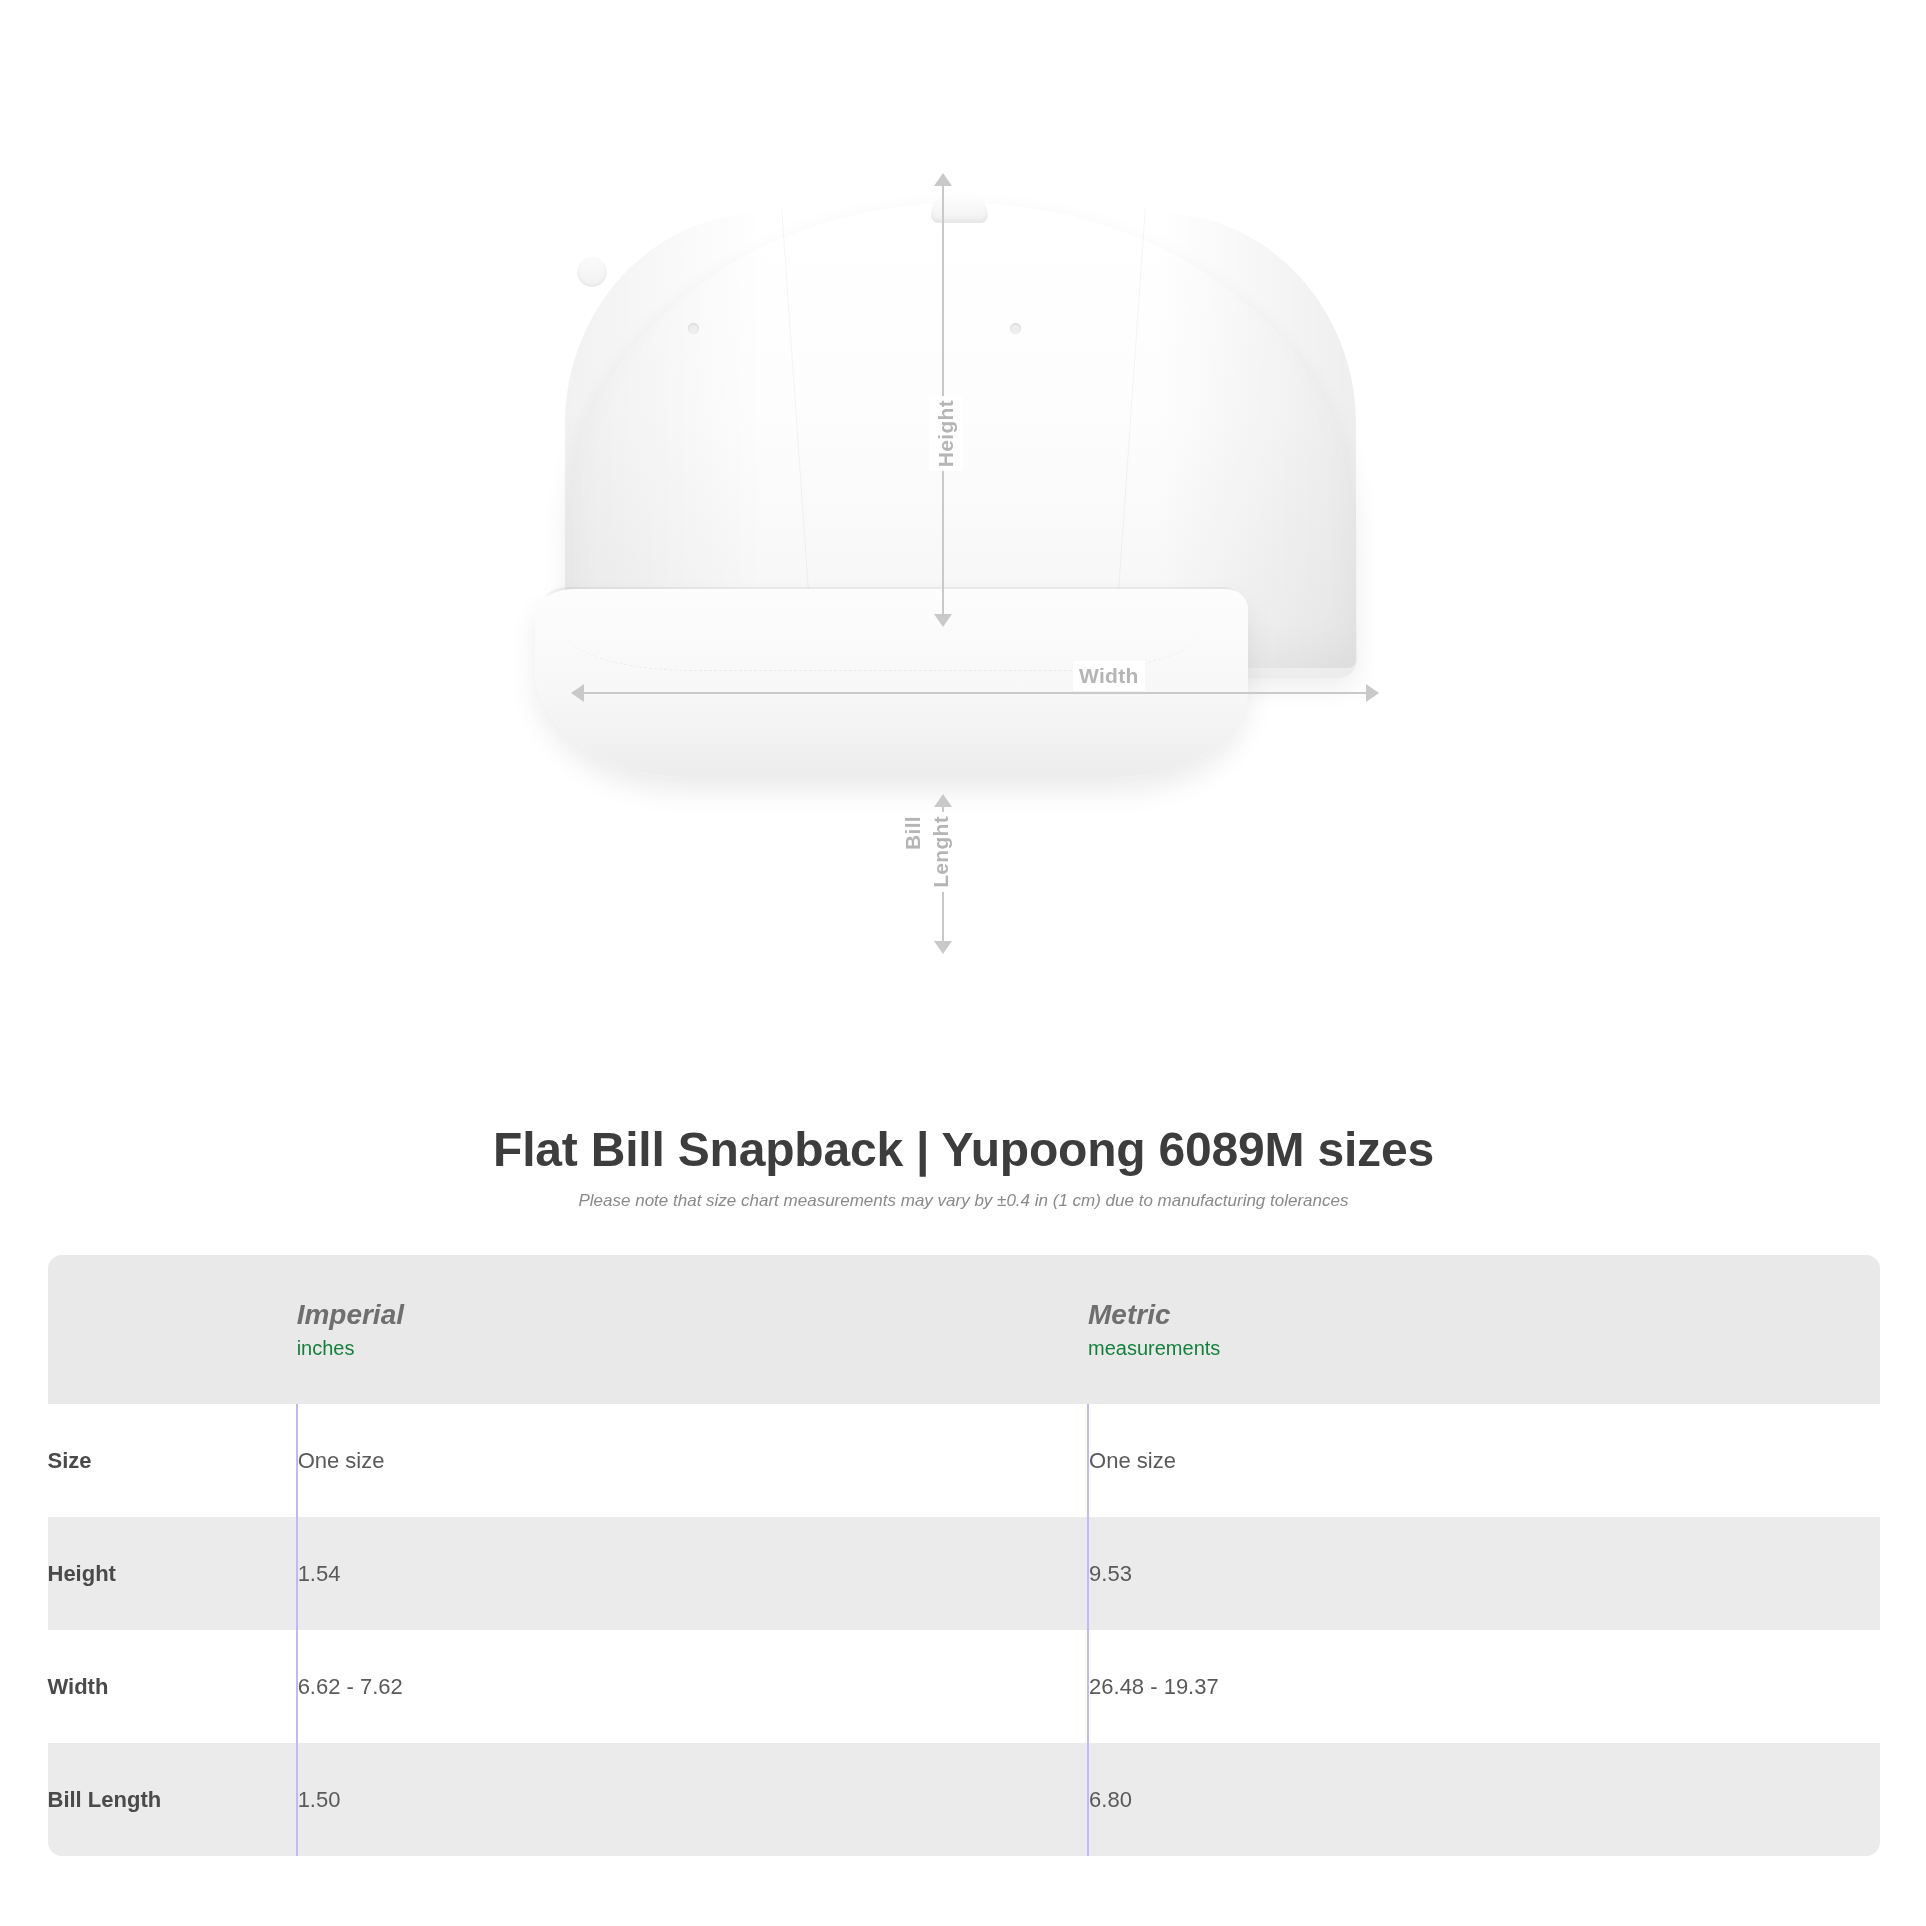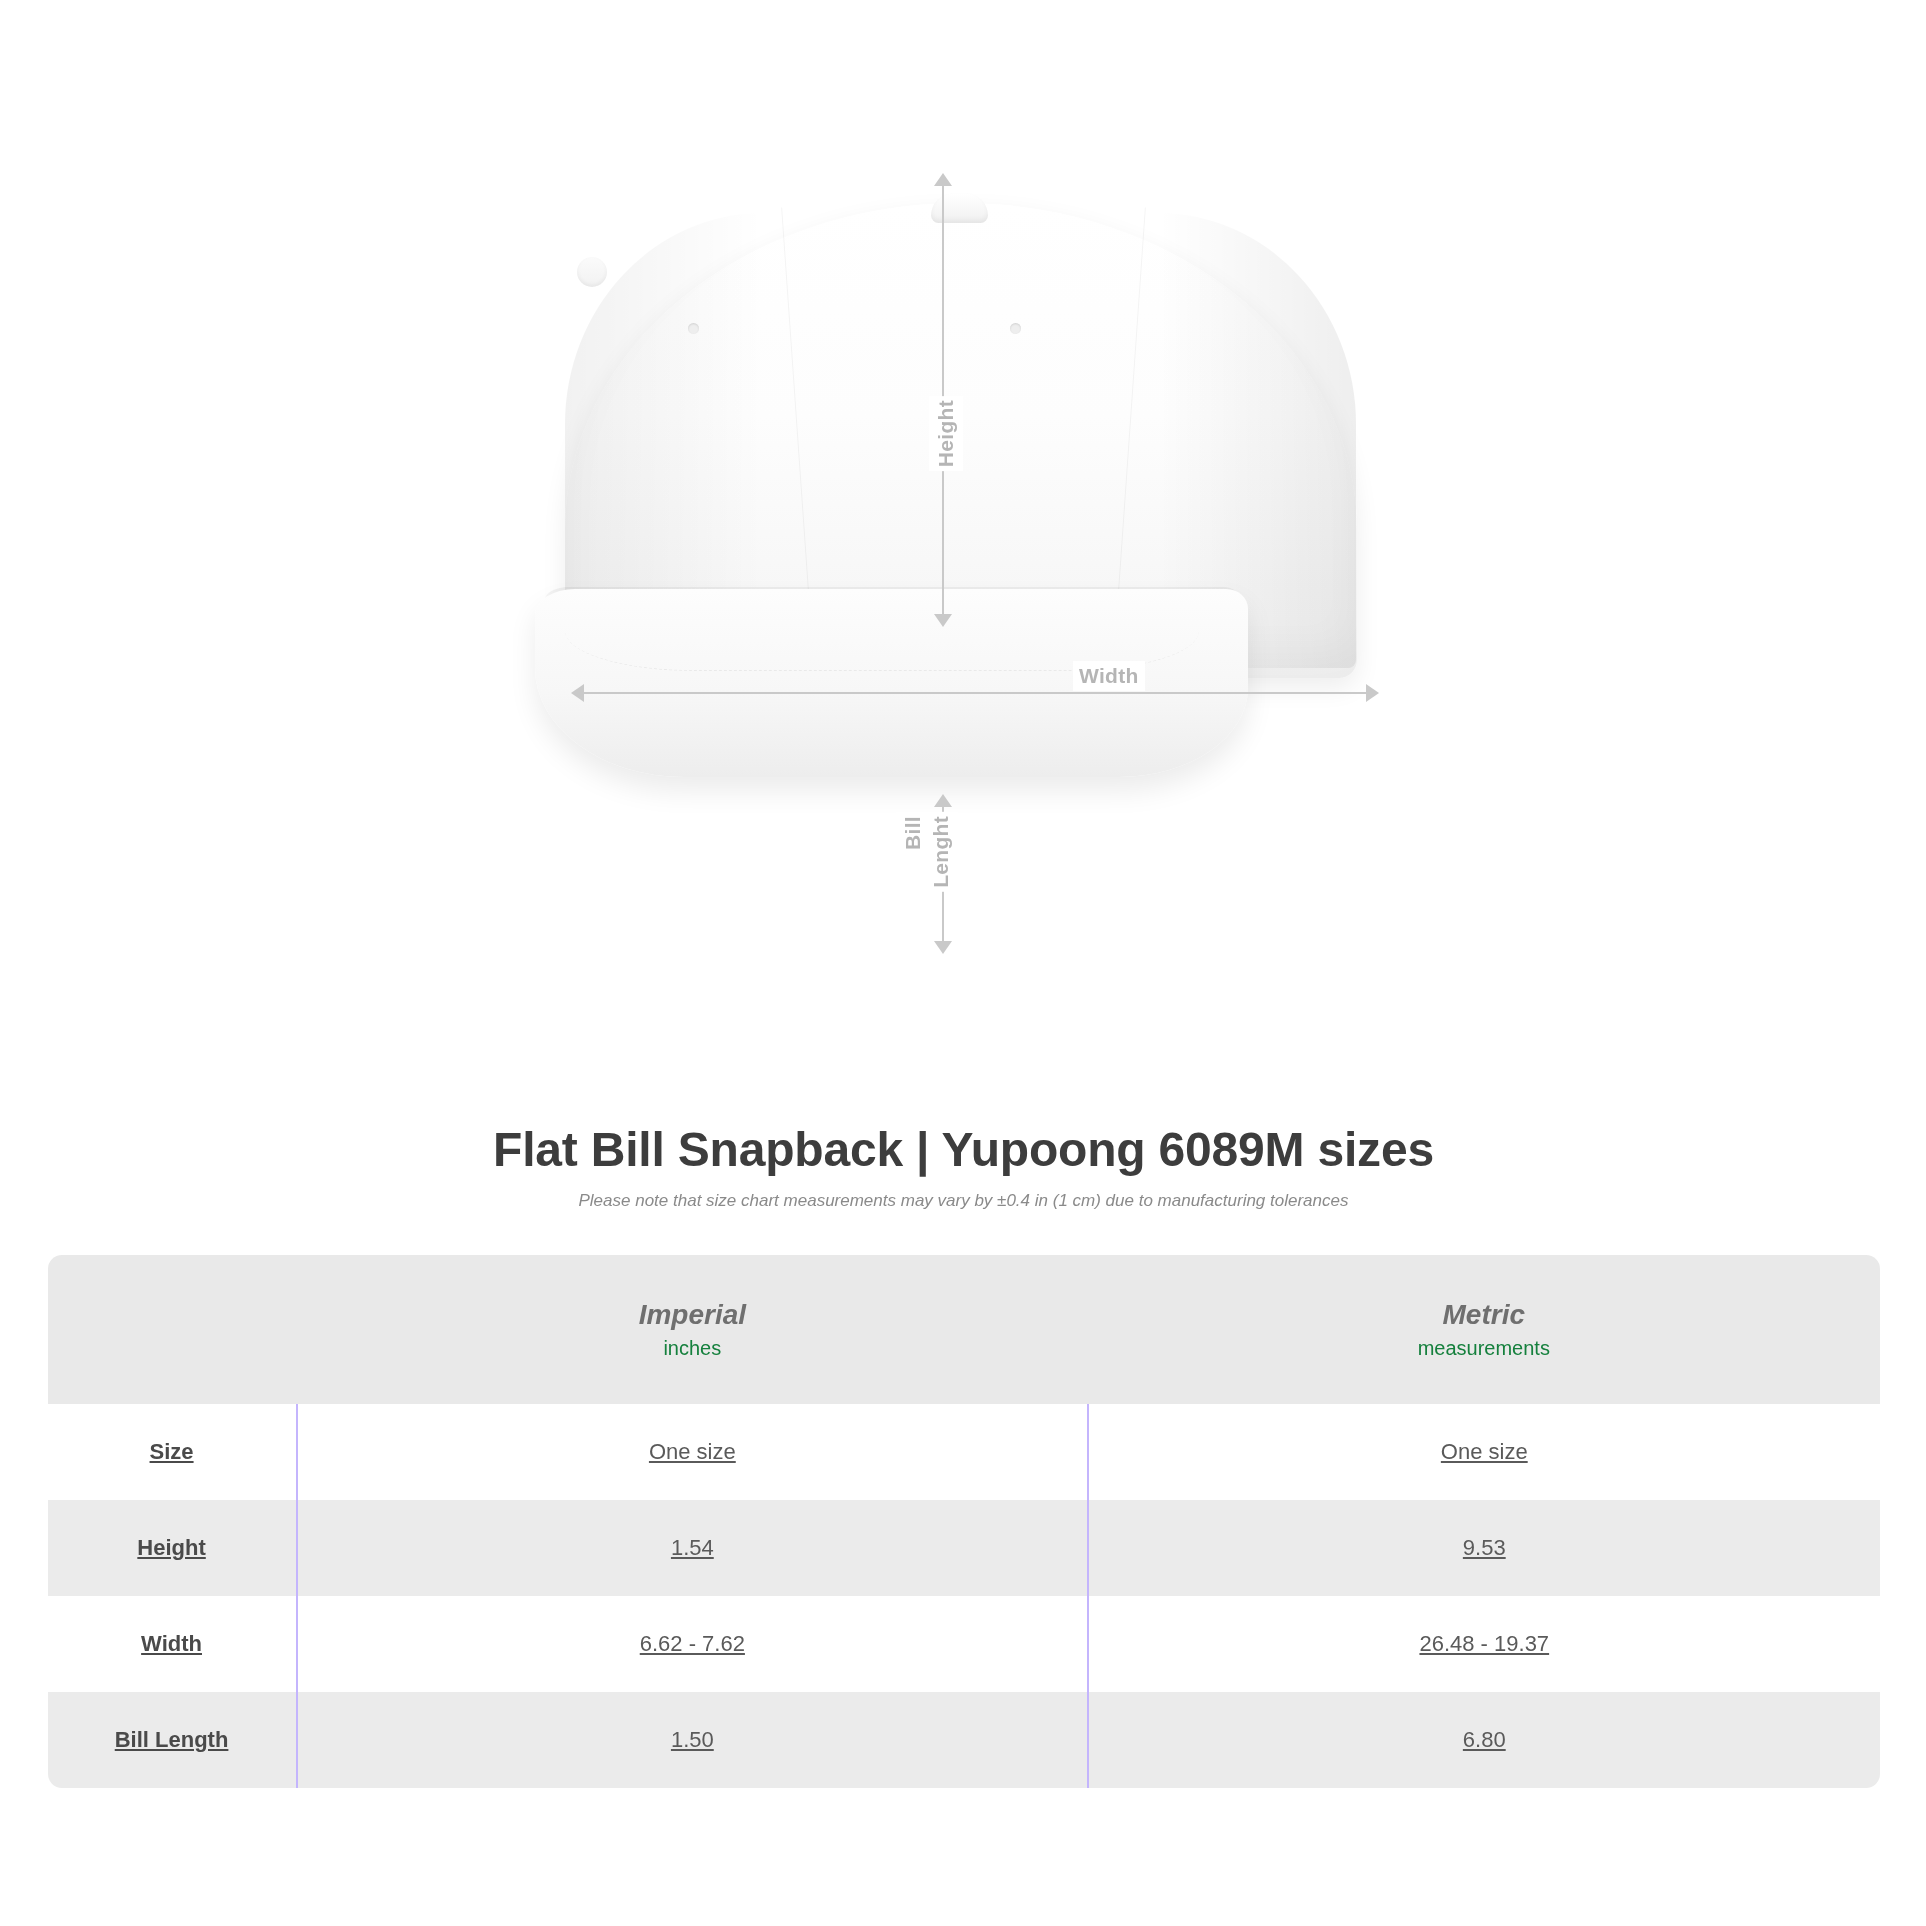--- a/index.html
+++ b/index.html
@@ -209,21 +209,20 @@
     margin: 44px auto 0 auto;
     width: 1832px;
   }
   table.size-table {
     width: 100%;
     border-collapse: collapse;
     table-layout: fixed;
   }
   table.size-table td, table.size-table th {
     padding: 0;
-    text-align: center;
   }
   .col-label { width: 249px; }
   .col-imp { width: 791px; }
   .col-met { width: 791px; }
 
   .head-row td {
     height: 149px;
     background: #e9e9e9;
     vertical-align: middle;
   }
@@ -236,25 +235,24 @@
     color: #6f6f6f;
     line-height: 1.15;
   }
   .unit-sub {
     font-size: 20px;
     color: #15803d;
     margin-top: 6px;
   }
 
   .body-row td {
-    height: 96px;
+    height: 113px;
     vertical-align: middle;
     font-size: 22px;
     color: #5a5a5a;
-    text-decoration: underline;
   }
   .body-row.alt td { background: #ebebeb; }
   .body-row td.rowhead {
     font-weight: bold;
     color: #4a4a4a;
   }
   .divider { border-left: 2px solid #c4b5fd; }
   .body-row.last td:first-child { border-radius: 0 0 0 14px; }
   .body-row.last td:last-child { border-radius: 0 0 14px 0; }
 </style>

